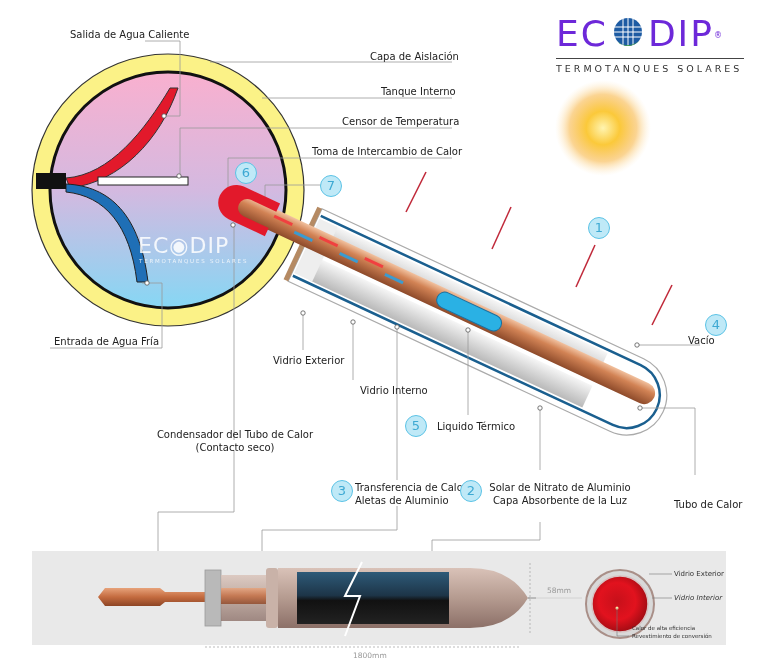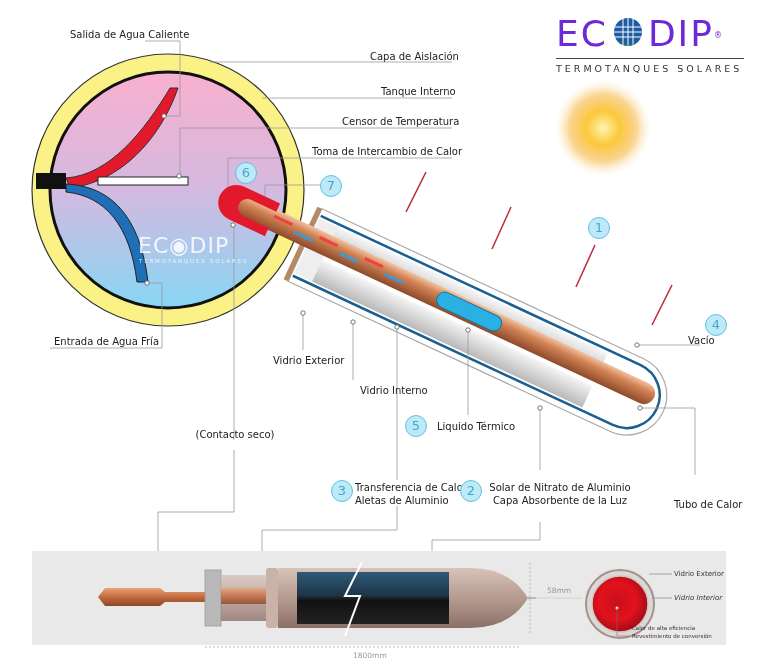--- a/index.html
+++ b/index.html
@@ -209,20 +209,21 @@
 <div class="lbl" style="left:342px;top:115px;">Censor de Temperatura</div>
 <div class="lbl" style="left:312px;top:145px;">Toma de Intercambio de Calor</div>
 <div class="lbl" style="left:54px;top:335px;">Entrada de Agua Fría</div>
 
 <div class="lbl" style="left:688px;top:334px;">Vacío</div>
 <div class="lbl" style="left:273px;top:354px;">Vidrio Exterior</div>
 <div class="lbl" style="left:320px;top:384px;margin-left:40px;">Vidrio Interno</div>
 <div class="lbl" style="left:437px;top:420px;">Liquido Térmico</div>
 <div class="lbl" style="left:674px;top:481px;margin-top:17px;">Tubo de Calor</div>
 <div class="lbl c" style="left:155px;top:428px;width:160px;">
+  <div>Condensador del Tubo de Calor</div>
   <div>(Contacto seco)</div>
 </div>
 <div class="lbl" style="left:355px;top:481px;">
   <div>Transferencia de Calor</div>
   <div>Aletas de Aluminio</div>
 </div>
 <div class="lbl c" style="left:480px;top:481px;width:160px;">
   <div>Solar de Nitrato de Aluminio</div>
   <div>Capa Absorbente de la Luz</div>
 </div>

